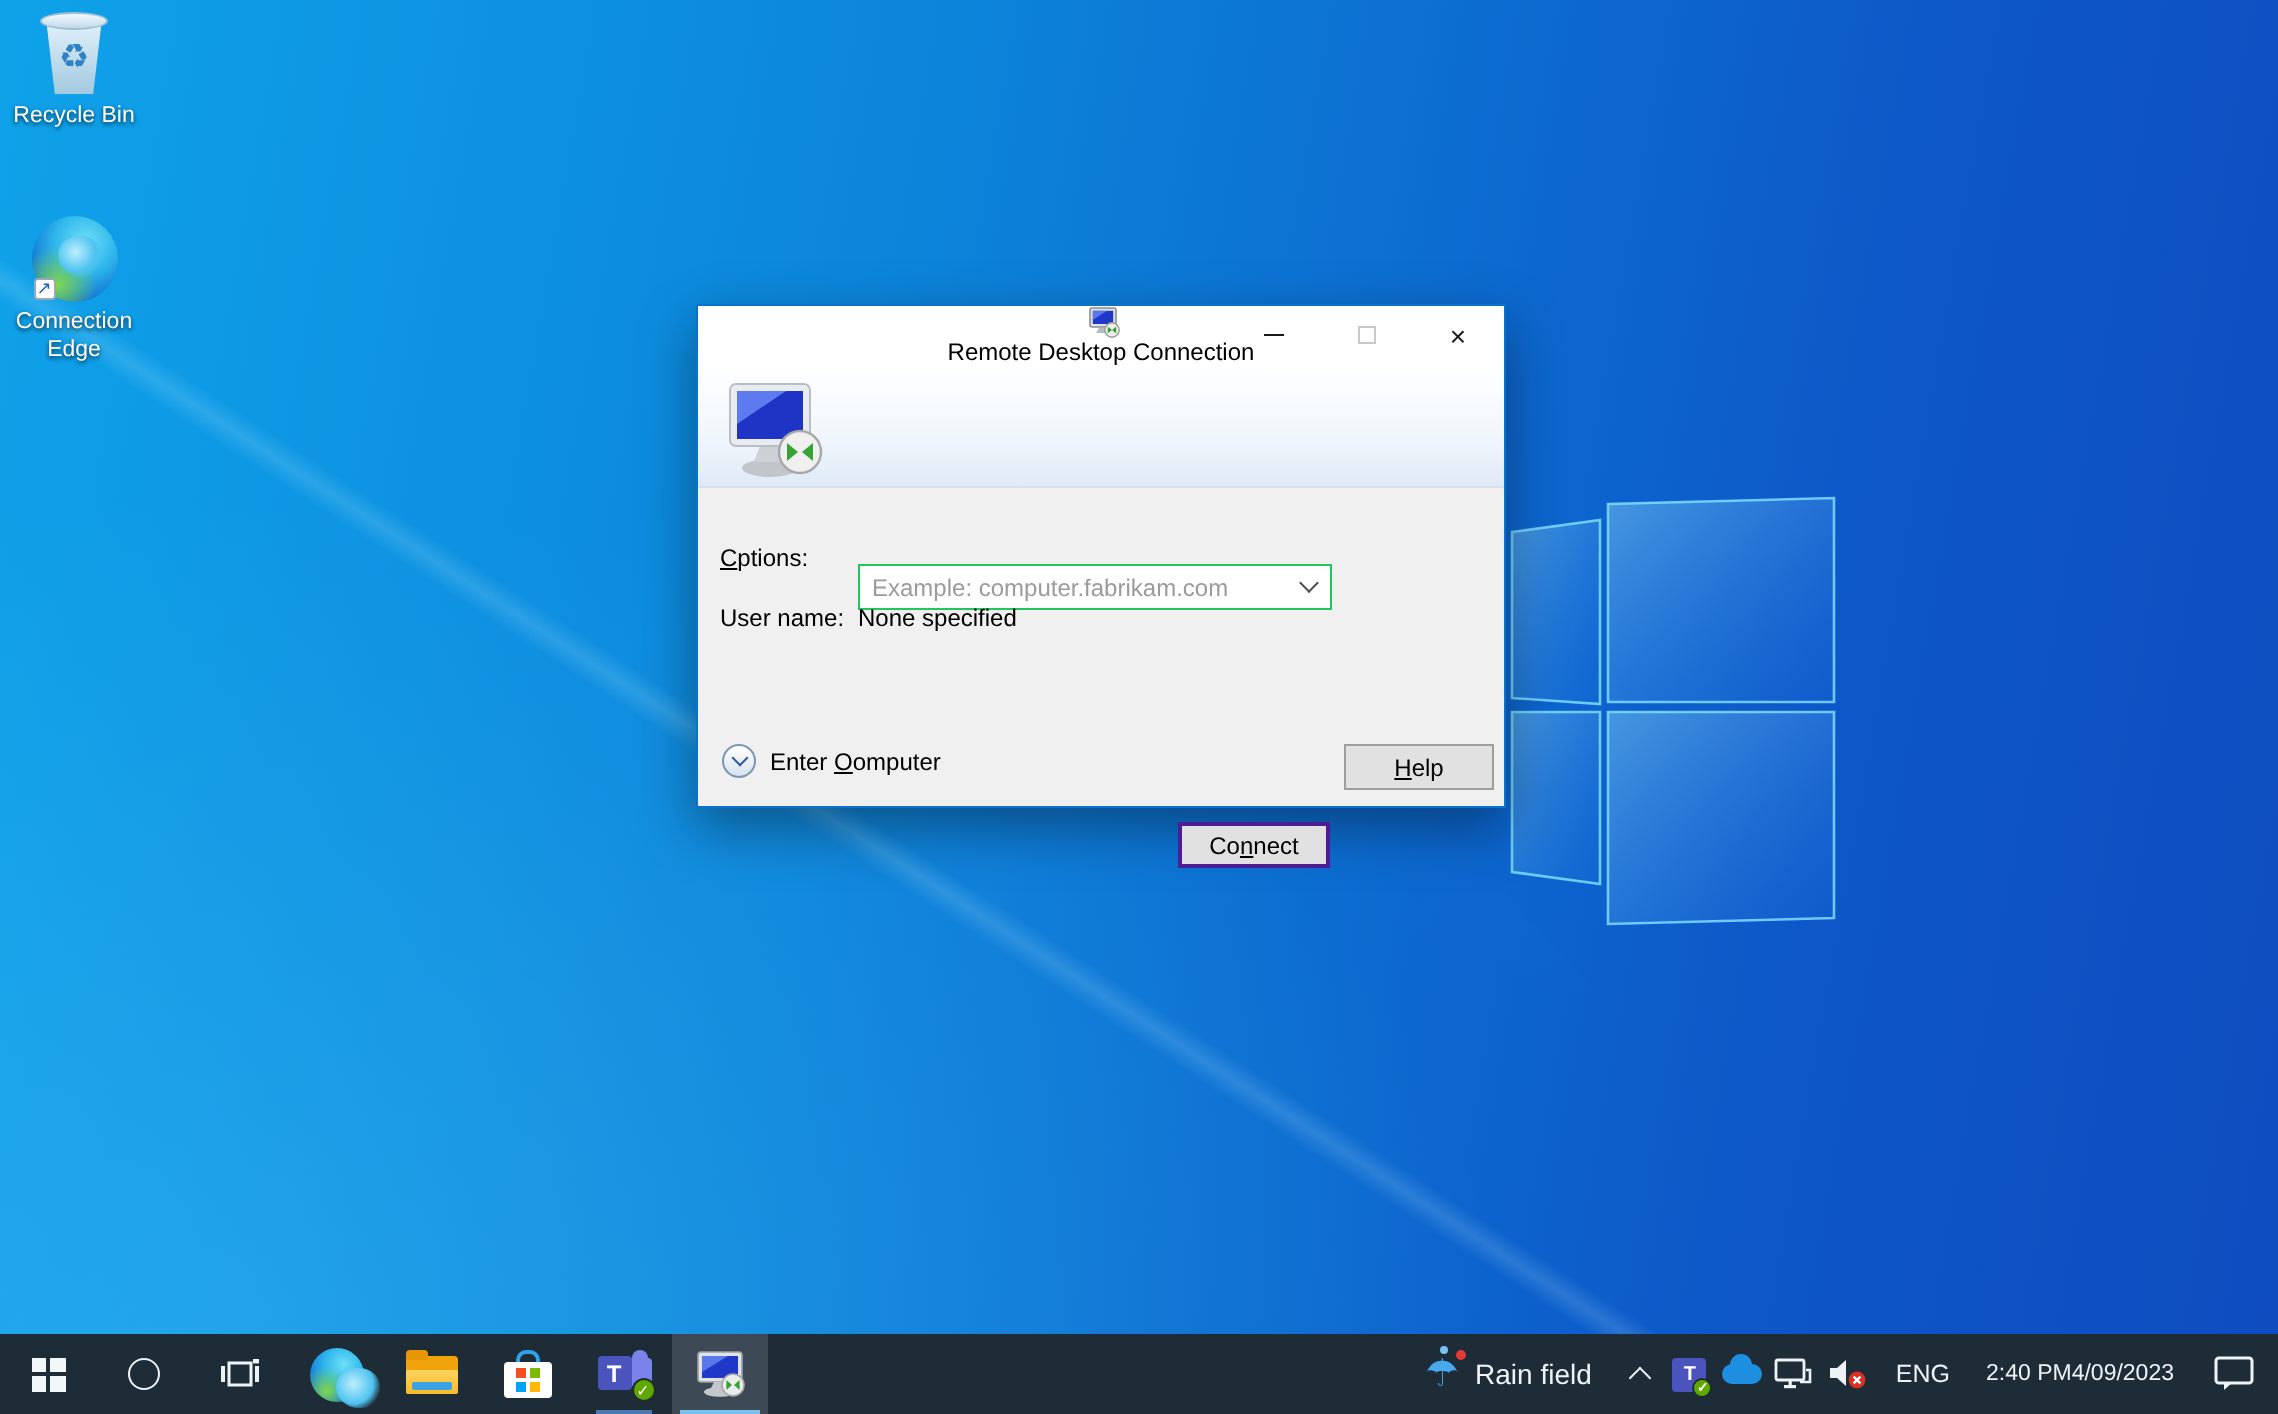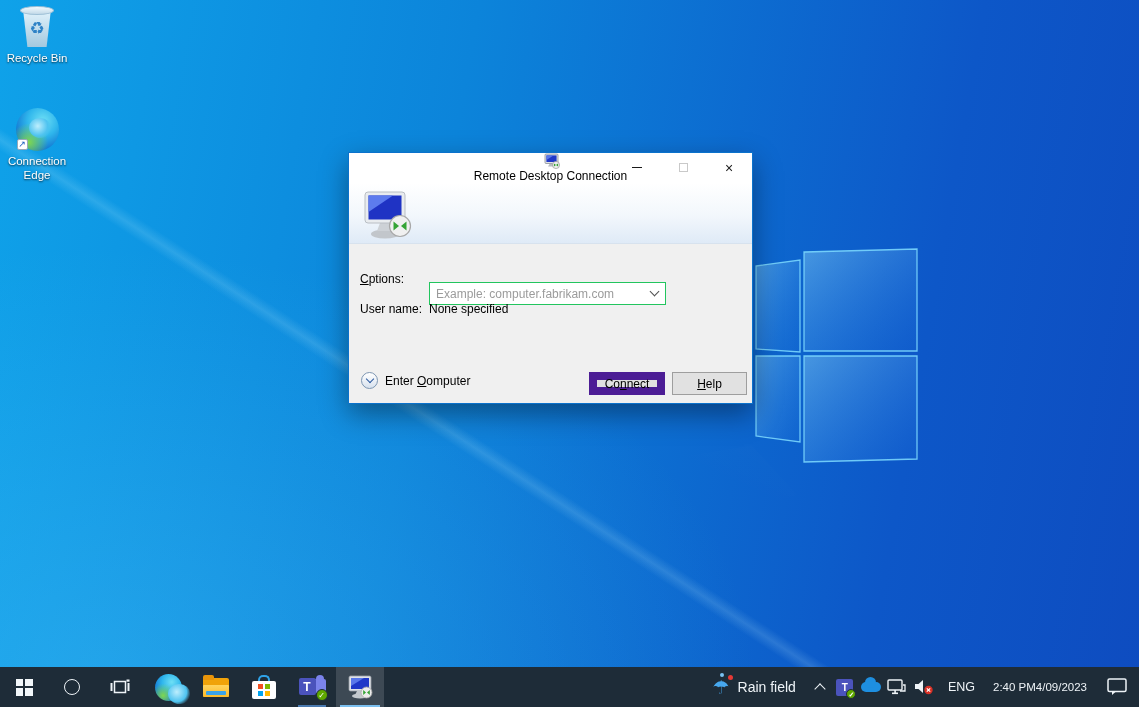--- a/index.html
+++ b/index.html
@@ -78,21 +78,21 @@
   .lab-user { position:absolute; left:11px; top:58px; }
   .val-user { position:absolute; left:80px; top:58px; }
   .info { position:absolute; left:11px; top:82px; width:335px; line-height:1.35; }
   .show-opt { position:absolute; left:12px; top:128px; display:flex; align-items:center; gap:7px; }
   .opt-circle { width:17px; height:17px; border-radius:50%; border:1px solid #7d96b2;
     background:linear-gradient(180deg,#ffffff,#d8e2ee); display:flex; align-items:center; justify-content:center; }
   .opt-circle .c { width:6px; height:6px; border-right:1.6px solid #2c5aa0; border-bottom:1.6px solid #2c5aa0;
     transform:rotate(45deg); margin-top:-3px; }
   .btn { position:absolute; top:128px; height:23px; background:#e1e1e1; font-size:12px;
     display:flex; align-items:center; justify-content:center; color:#000; }
-  .btn-connect { left:240px; width:76px; border:8px solid #4c1d95; }
+  .btn-connect { left:240px; width:76px; border:2px solid #4c1d95;margin-top:39px; }
   .btn-help { left:323px; width:75px; border:1px solid #9e9e9e; }
   u { text-decoration:underline; }
 
   
   .taskbar { position:absolute; left:0; bottom:0; width:1139px; height:40px;
     background:#1e2c38; display:flex; align-items:stretch; z-index:50; }
   .tb-btn { width:48px; display:flex; align-items:center; justify-content:center; position:relative; }
   .tb-btn.running::after { content:""; position:absolute; left:10px; right:10px; bottom:0; height:2px;
     background:#4a7ab0; }
   .tb-btn.active { background:rgba(255,255,255,.14); }

